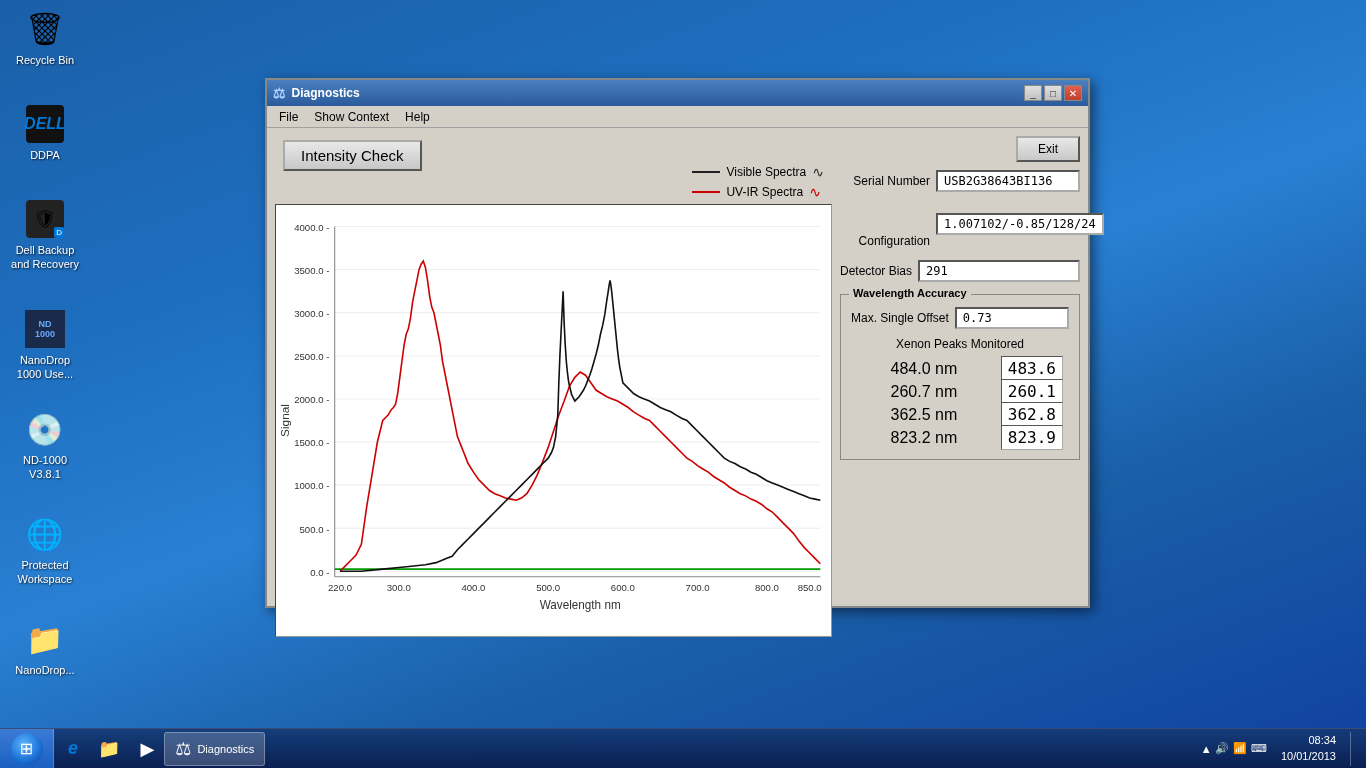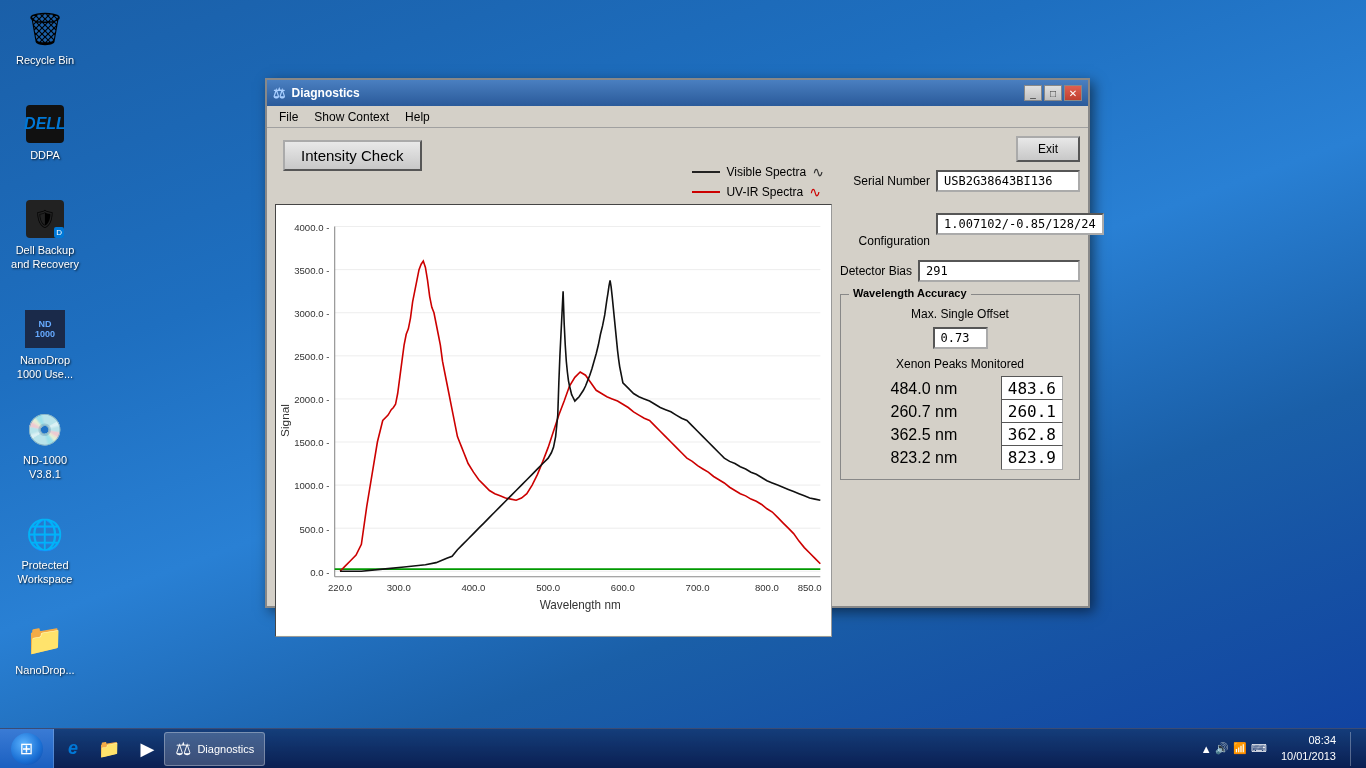--- a/index.html
+++ b/index.html
@@ -319,21 +319,20 @@
       gap: 6px;
       font-size: 12px;
       margin-top: 4px;
     }
     .offset-row {
       display: flex;
       align-items: center;
       gap: 6px;
       font-size: 12px;
       margin-top: 6px;
-      flex-direction: column;
     }
   </style>
 </head>
 <body>
 
 <div class="desktop-icon" style="top:5px; left:5px">
   <div class="icon-img">
       <span style="font-size:32px;">🗑</span>
     </div>
   <span class="icon-label">Recycle Bin</span>

